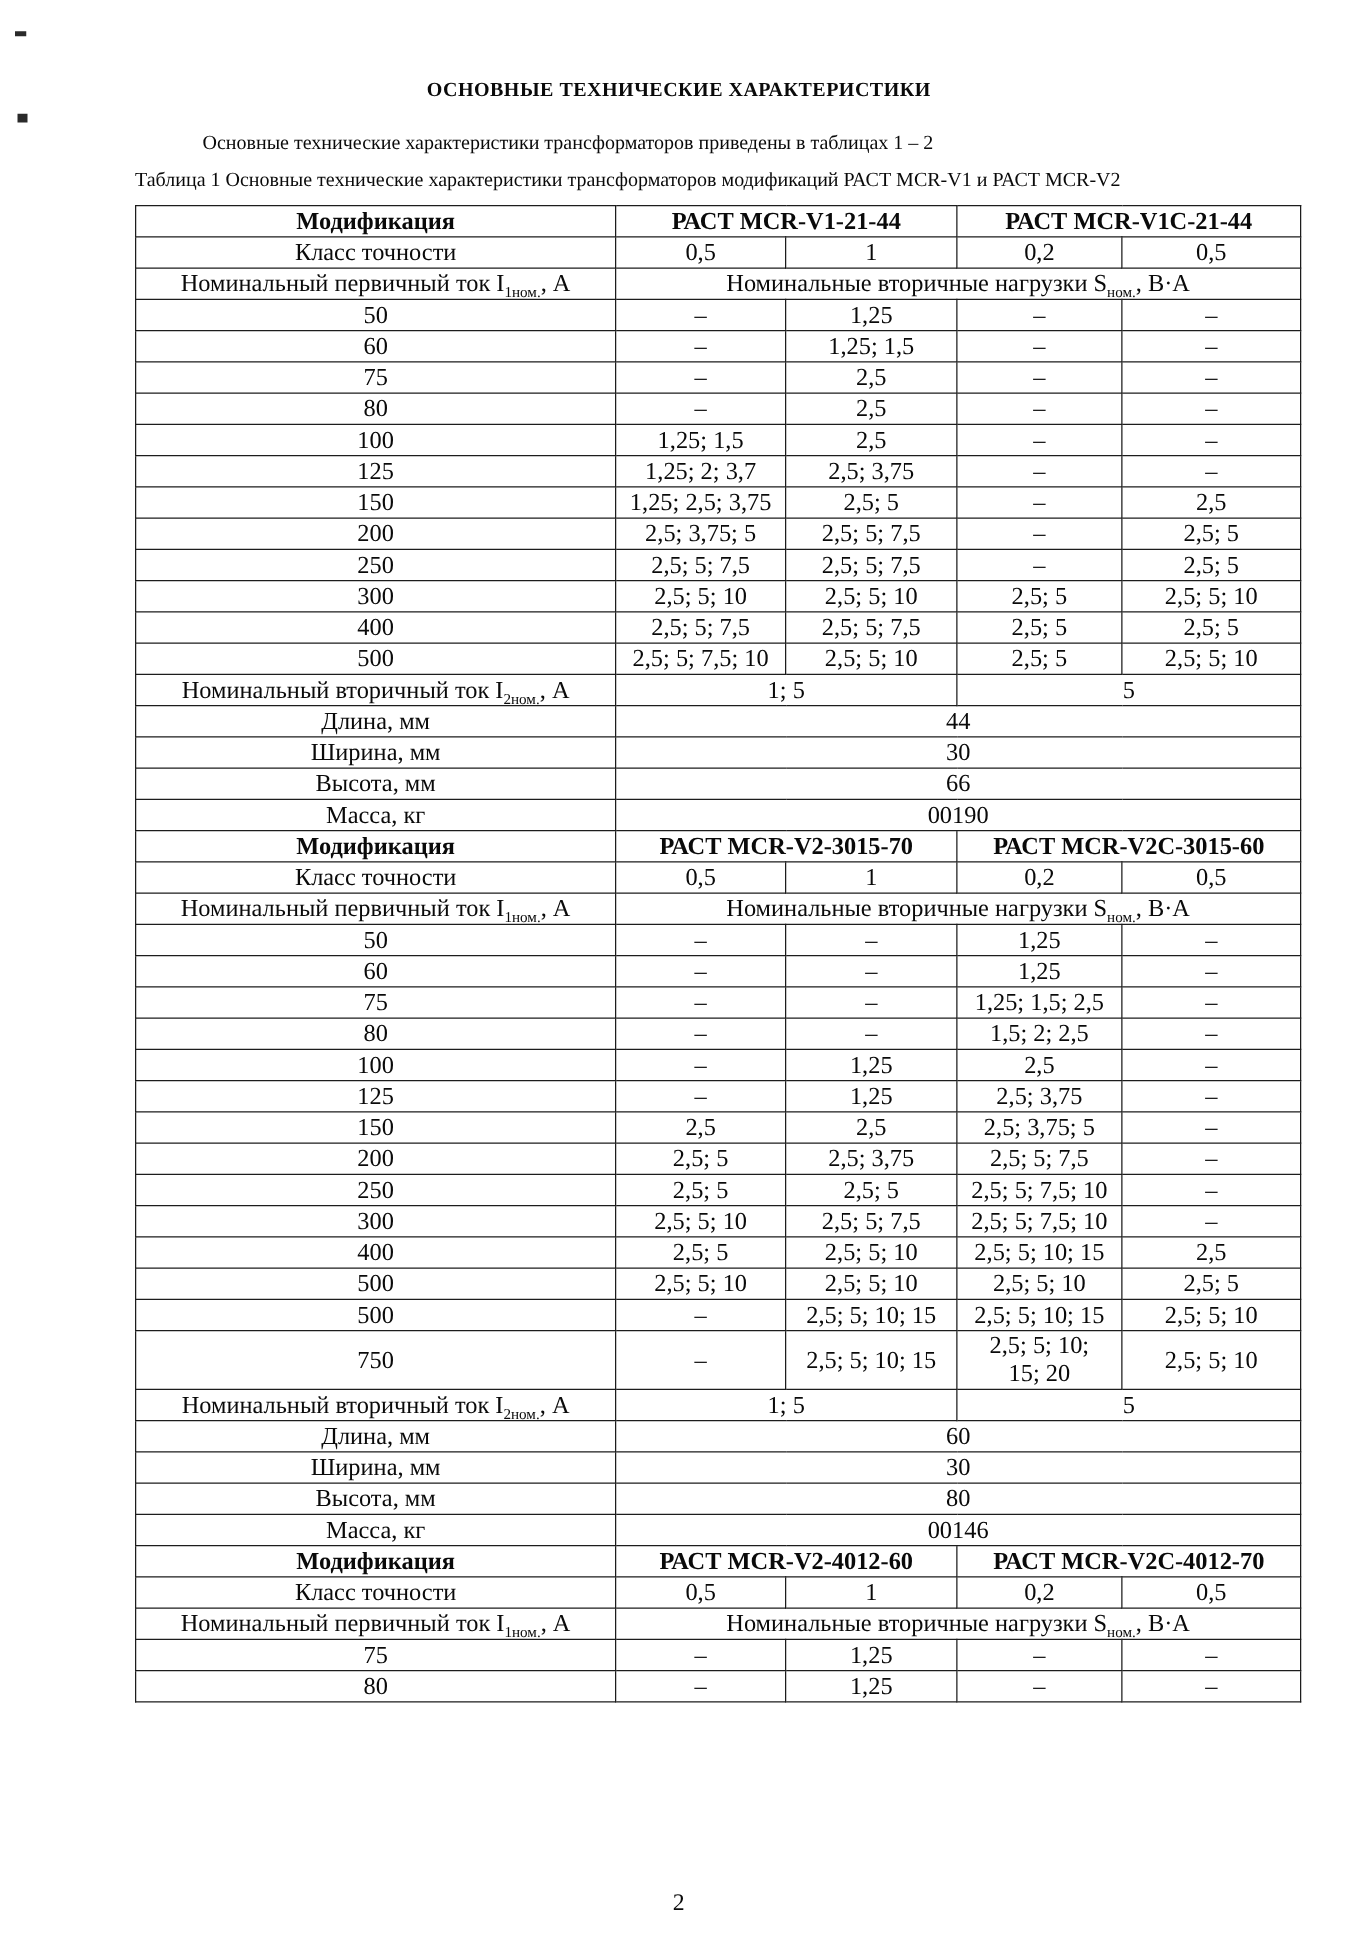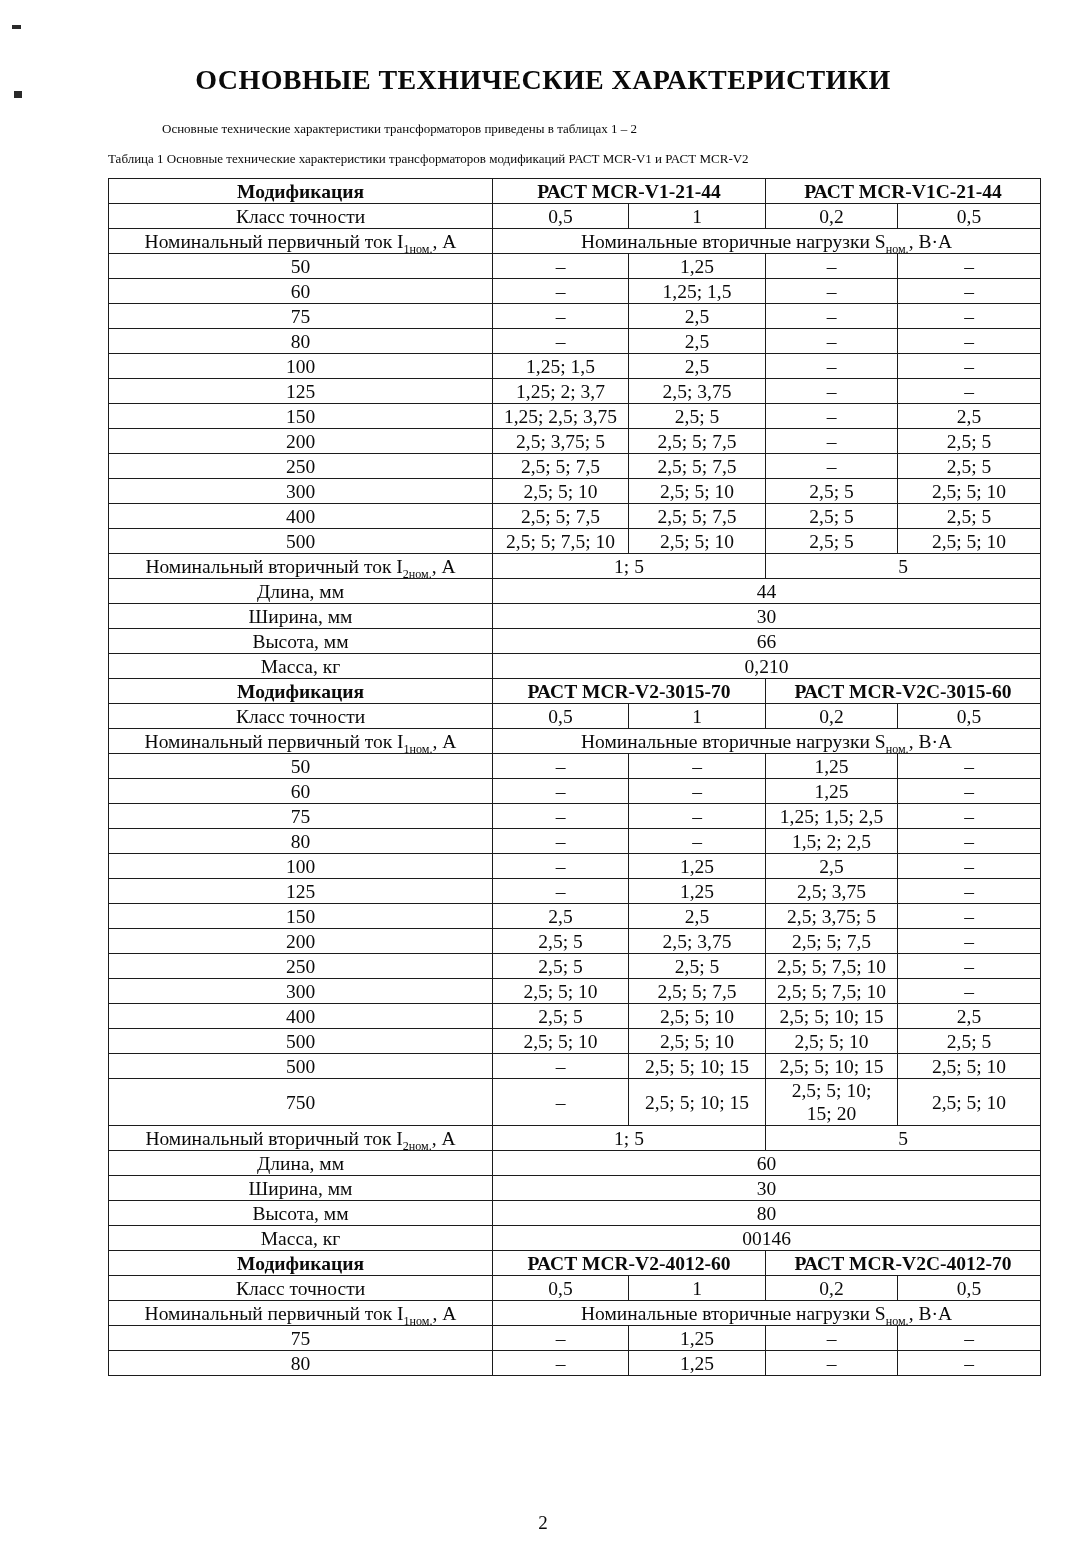--- a/index.html
+++ b/index.html
@@ -24,28 +24,28 @@
     position: absolute;
     background: #2a2a2a;
   }
   .artifact.a1 { left: 12px; top: 25px; width: 9px; height: 4px; }
   .artifact.a2 { left: 14px; top: 91px; width: 8px; height: 7px; }
   .title {
     margin: 0;
     padding: 64px 0 0 0;
     width: 1086px;
     text-align: center;
-    font-size: 28px;
+    font-size: 16px;
     font-weight: bold;
     letter-spacing: 0.4px;
   }
   .intro-block {
     width: 932px;
     margin: 18px 46px 0 108px;
-    font-size: 13px;
+    font-size: 16px;
     line-height: 30px;
     text-align: justify;
   }
   .intro-block .indent {
     display: inline-block;
     width: 54px;
   }
   .caption {
     margin: 0;
   }
@@ -218,21 +218,21 @@
         <tr>
           <td>Ширина, мм</td>
           <td colspan="4">30</td>
         </tr>
         <tr>
           <td>Высота, мм</td>
           <td colspan="4">66</td>
         </tr>
         <tr>
           <td>Масса, кг</td>
-          <td colspan="4">0,210</td>
+          <td colspan="4">00190</td>
         </tr>
         <tr>
           <td class="b">Модификация</td>
           <td colspan="2" class="b">РАСТ MCR-V2-3015-70</td>
           <td colspan="2" class="b">РАСТ MCR-V2C-3015-60</td>
         </tr>
         <tr>
           <td>Класс точности</td>
           <td>0,5</td>
           <td>1</td>

